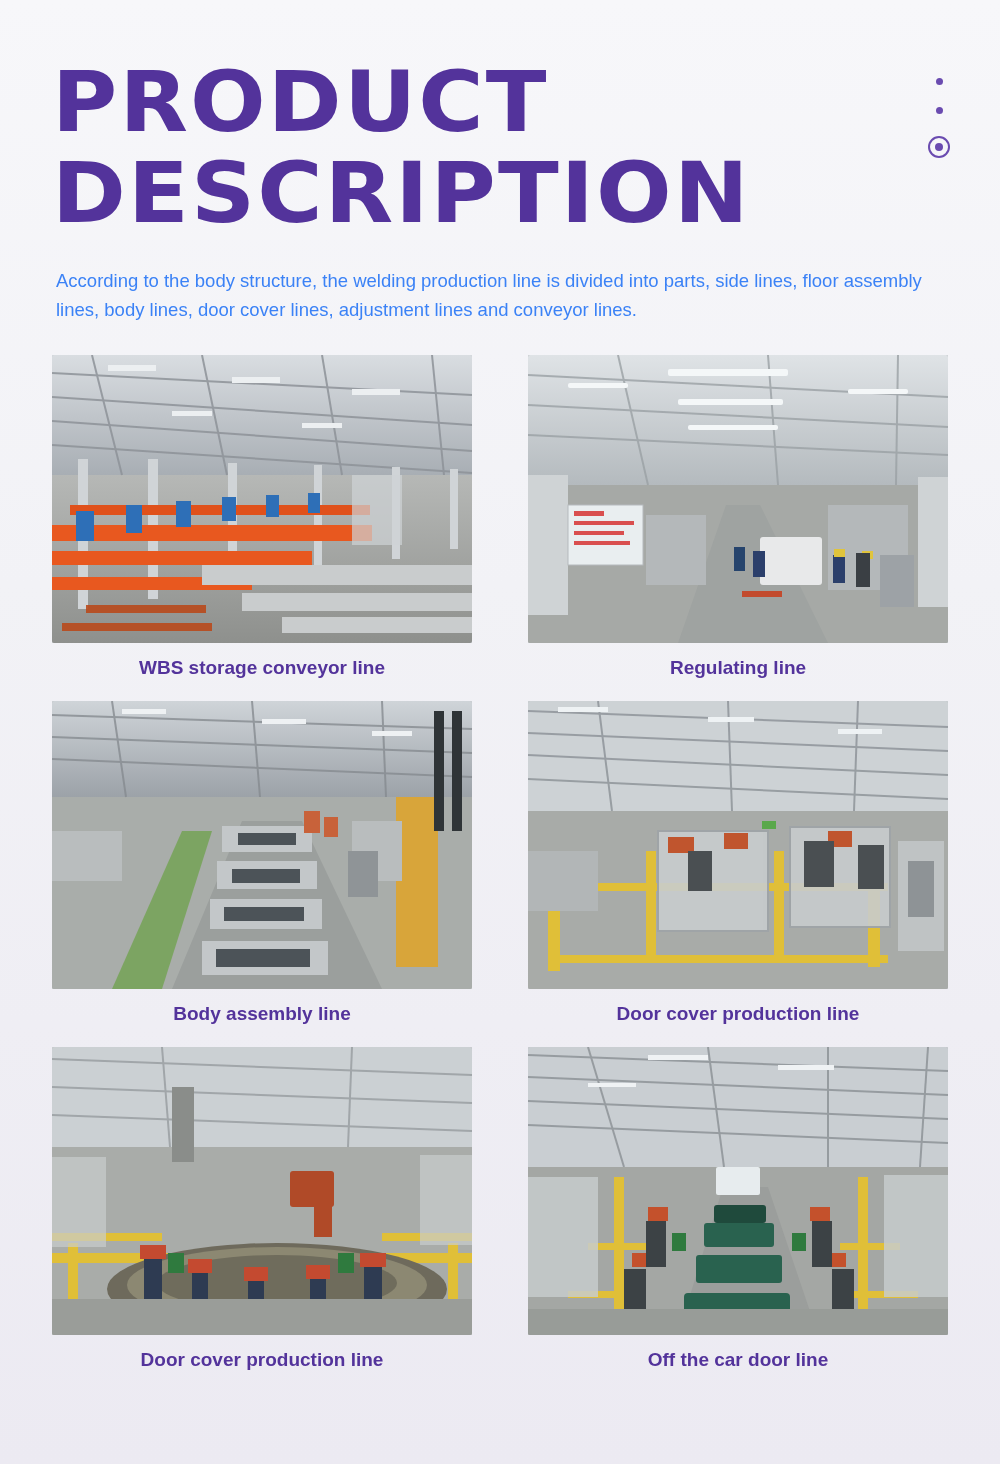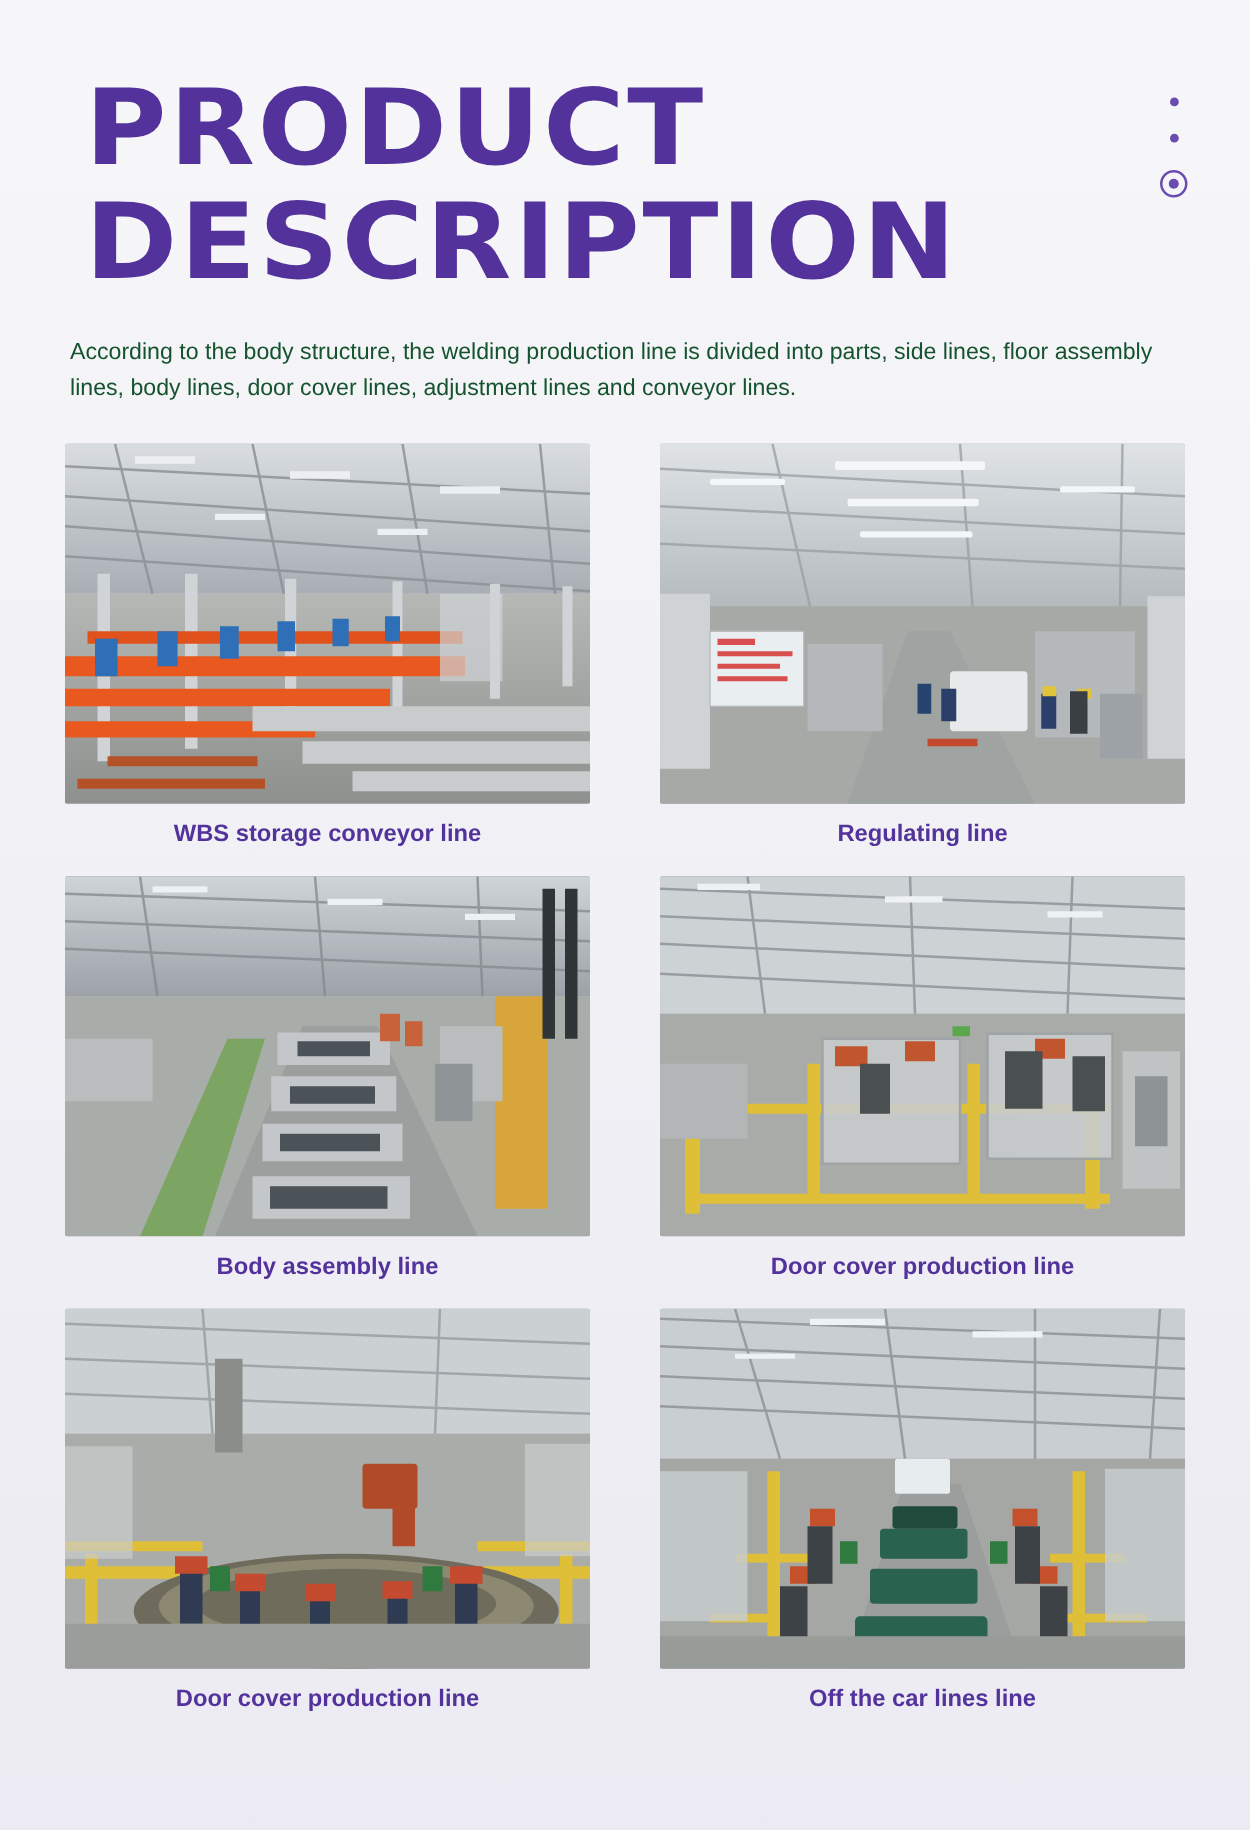--- a/index.html
+++ b/index.html
@@ -11,21 +11,21 @@
     height: 1464px;
     background: linear-gradient(180deg, #f7f7fa 0%, #f2f2f6 40%, #eceaf2 100%);
     font-family: "Liberation Sans", sans-serif;
     position: relative;
     overflow: hidden;
   }
 
   
   .header {
     position: relative;
-    padding: 62px 0 0 68px;
+    padding: 62px 0 0 52px;
   }
   .title-block {
     width: 700px;
   }
   .title-line {
     font-family: "DejaVu Sans", sans-serif;
     font-weight: 700;
     color: #53339b;
     letter-spacing: 2px;
     line-height: 0.96;
@@ -71,21 +71,21 @@
     display: block;
     width: 8px;
     height: 8px;
     border-radius: 50%;
     background: #6a4bb0;
   }
 
   .intro {
     margin: 34px 0 0 56px;
     width: 890px;
-    color: #14532d;
+    color: #3b82f6;
     font-size: 18.5px;
     line-height: 1.55;
   }
 
   
   .gallery {
     margin: 30px auto 0 auto;
     width: 896px;
     display: grid;
     grid-template-columns: 420px 420px;
@@ -514,16 +514,16 @@
           <rect x="96" y="222" width="22" height="50"></rect>
             <rect x="304" y="222" width="22" height="50"></rect>
         </g>
         <g fill="#2f7a3e">
           <rect x="144" y="186" width="14" height="18"></rect>
             <rect x="264" y="186" width="14" height="18"></rect>
         </g>
         <rect x="0" y="262" width="420" height="26" fill="#989c98"></rect>
       </svg>
     </div>
-    <div class="caption">Off the car lines line</div>
+    <div class="caption">Off the car door line</div>
   </div>
 
 </div>
 
 </body></html>

